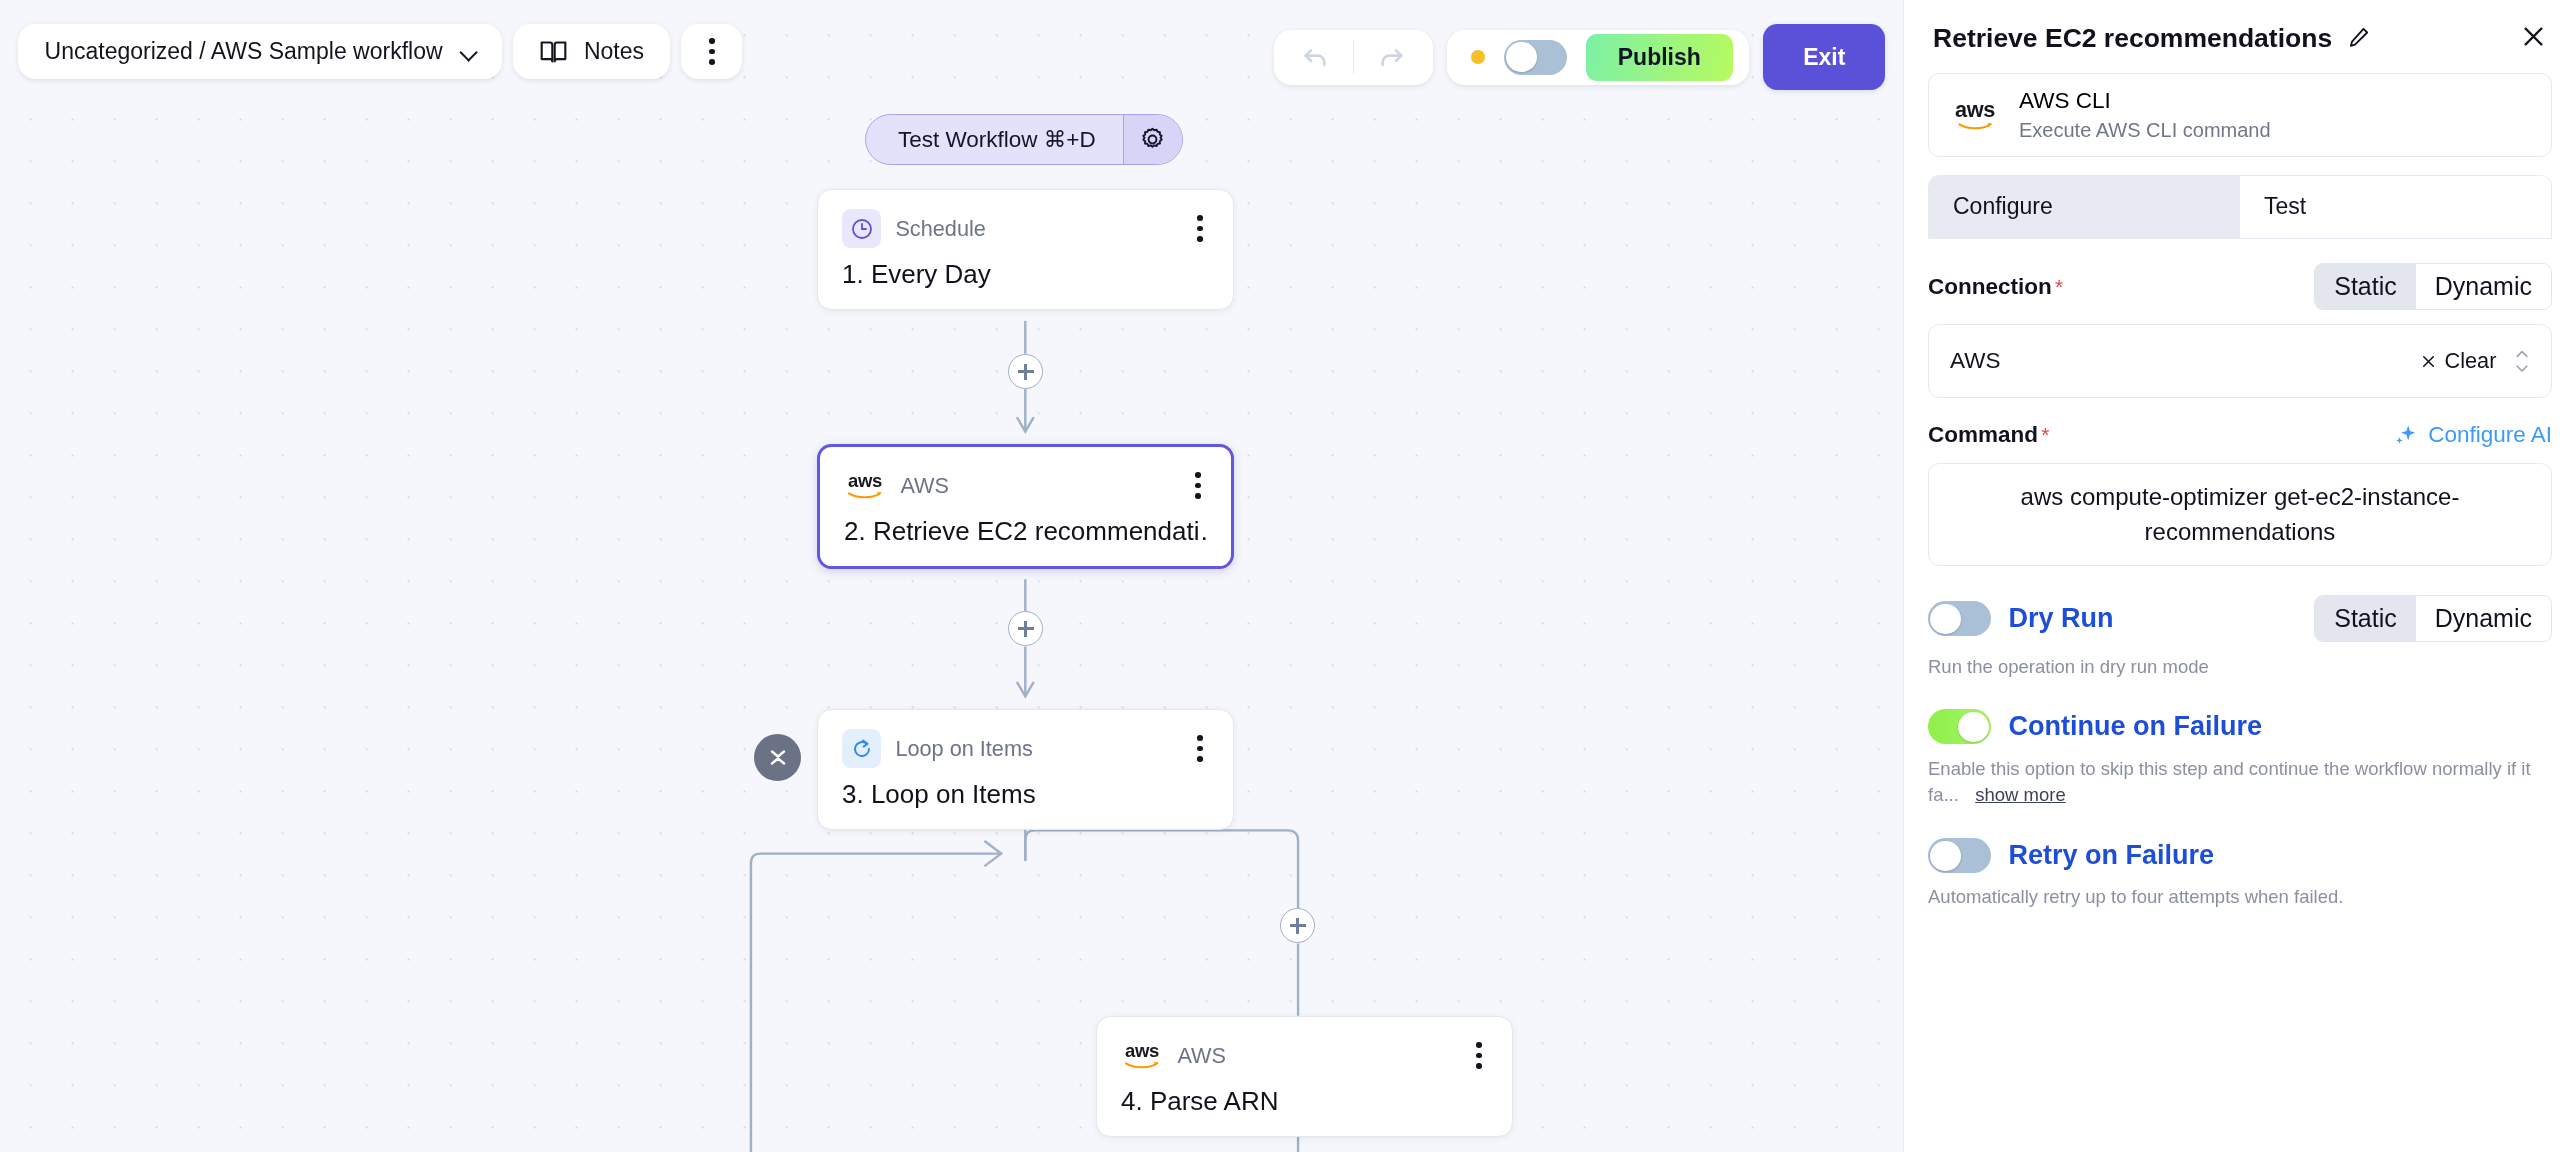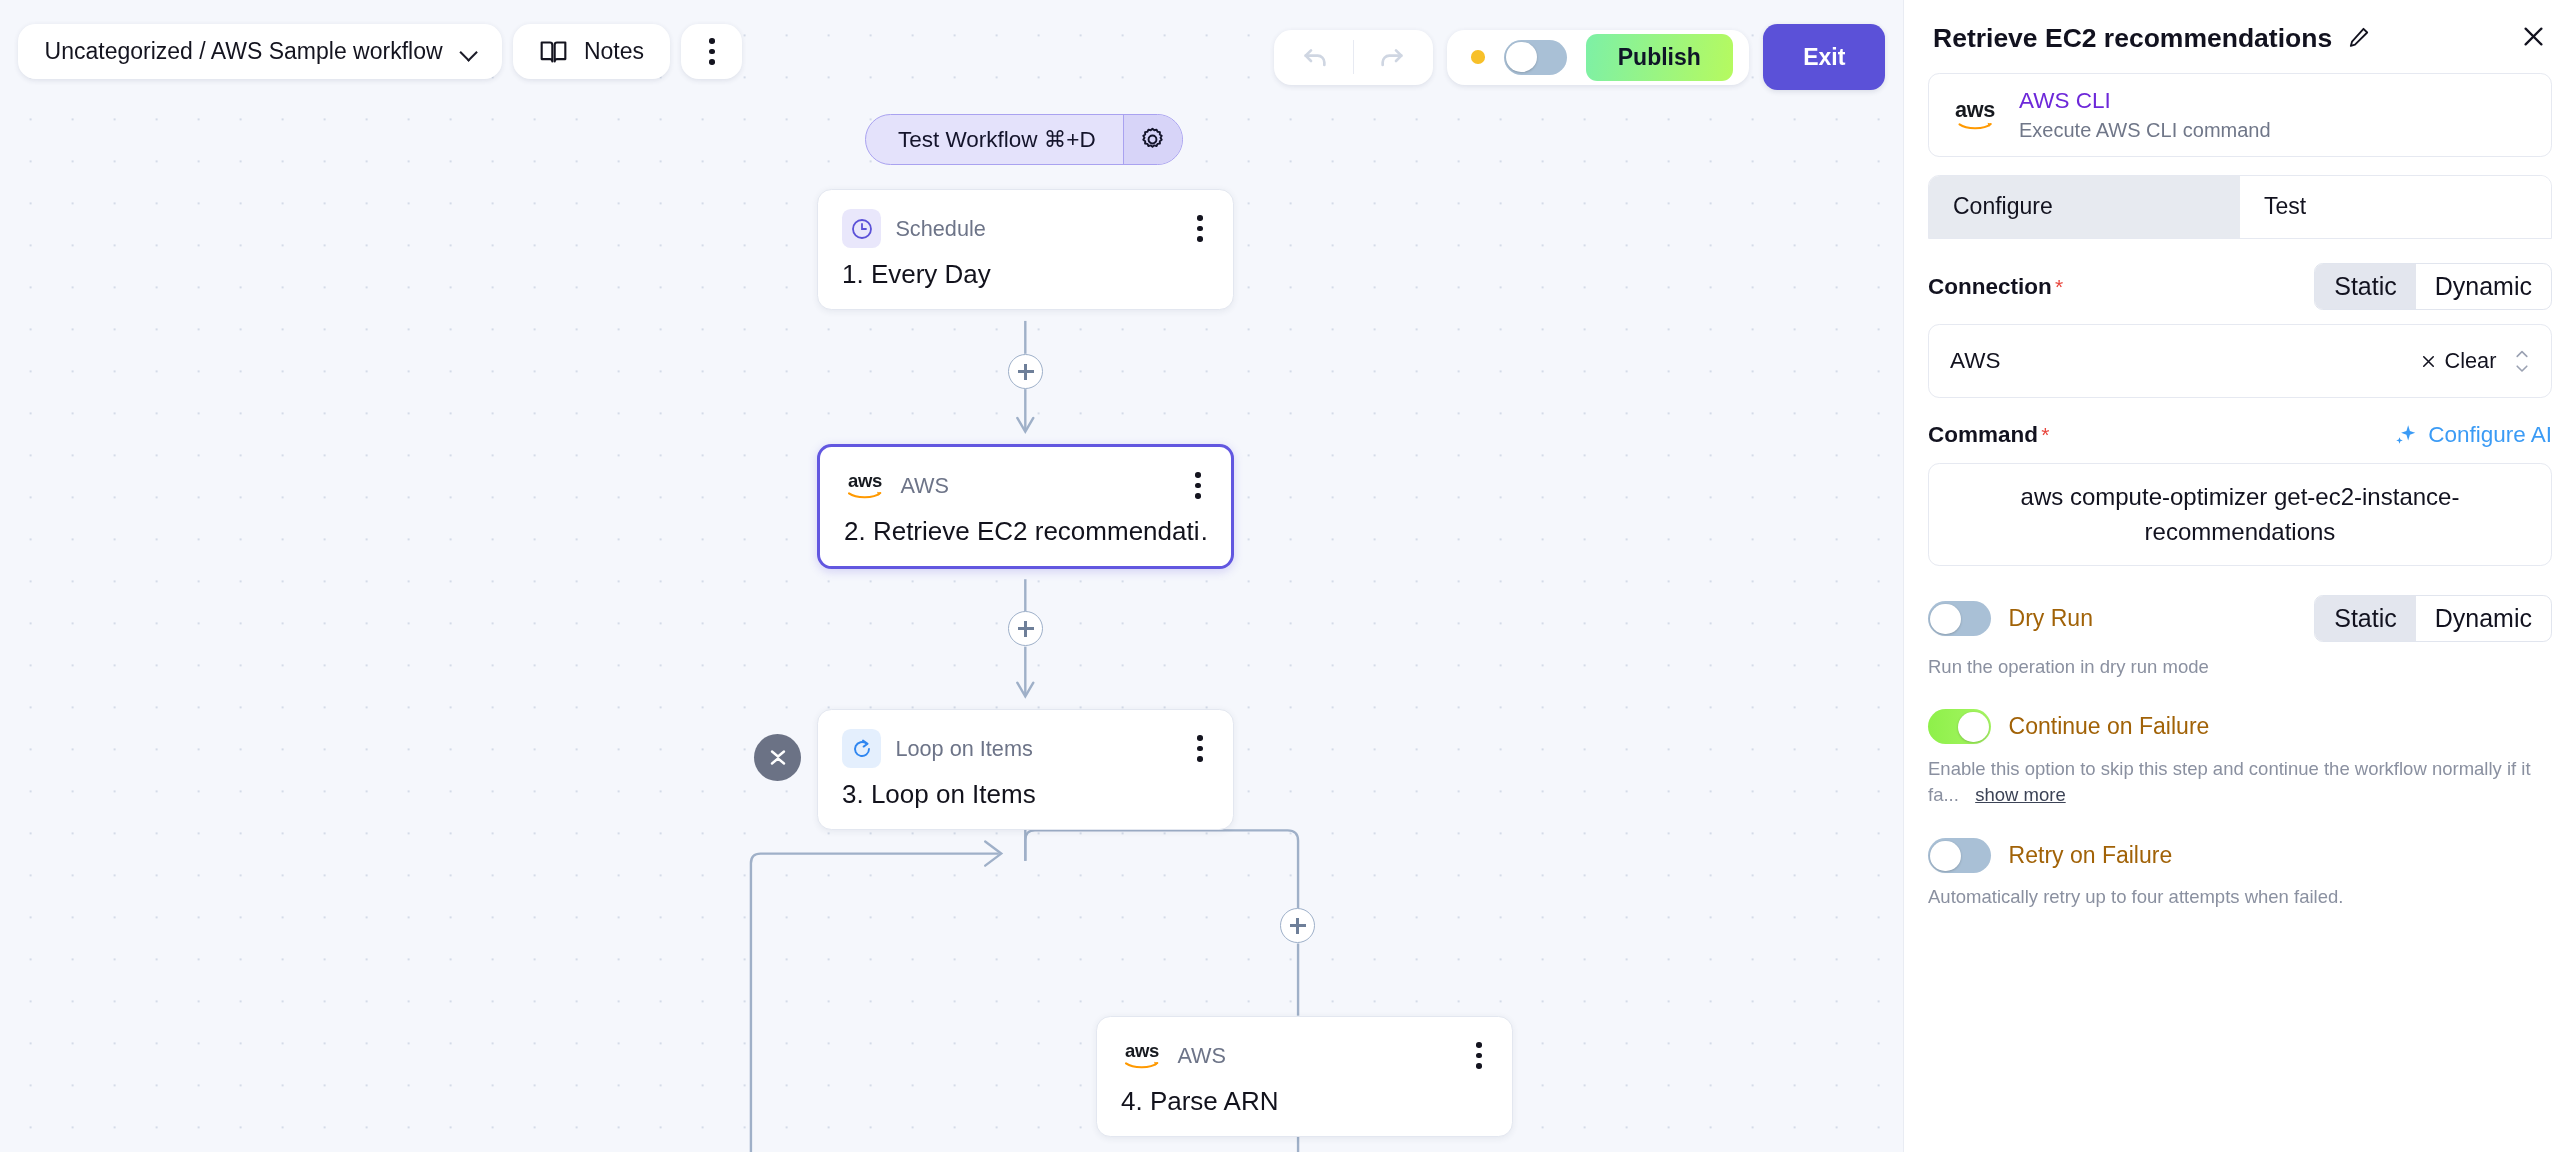--- a/index.html
+++ b/index.html
@@ -142,21 +142,21 @@
     display: flex; flex-direction: column; flex: 0 0 auto;
   }
   .panel-head { display: flex; align-items: center; padding: 22.5px 29px 16px 29px; gap: 14.4px; }
   .panel-title { font-size: 26.5px; font-weight: 700; color: #12121f; white-space: nowrap; }
   .panel-close { margin-left: auto; cursor: pointer; }
 
   .svc-card {
     margin: 3.2px 24px 0 24px; border: 1.6px solid #e6e9f1; border-radius: 11.2px;
     padding: 14.4px 21px; display: flex; align-items: center; gap: 19px;
   }
-  .svc-name { font-size: 22.5px; color: #6d28d9; }
+  .svc-name { font-size: 22.5px; color: #000000; }
   .svc-desc { font-size: 20px; color: #707789; margin-top: 4.8px; }
 
   .tabs { display: flex; margin: 17.6px 24px 0 24px; border: 1.6px solid #e6e9f1; border-radius: 11.2px 11.2px 0 0; overflow: hidden; }
   .tab { flex: 1; padding: 17.6px 24px; font-size: 23px; color: #12121f; cursor: pointer; background: #fff; }
   .tab.active { background: #e7eaf0; }
 
   .panel-body { padding: 0 24px; overflow: hidden; }
   .field-row { display: flex; align-items: center; margin-top: 24px; }
   .field-label { font-size: 22.5px; color: #12121f; font-weight: 700; }
   .req { color: #e8453c; font-size: 21px; margin-left: 3.2px; }
@@ -177,21 +177,21 @@
 
   .ai-link { margin-left: auto; display: flex; align-items: center; gap: 9.6px; font-size: 22.5px; color: #3b9bf5; cursor: pointer; }
 
   .textarea-box {
     margin-top: 14.4px; border: 1.6px solid #e6e9f1; border-radius: 11.2px;
     min-height: 83px; padding: 16px 21px; font-size: 24px; color: #12121f;
     line-height: 1.45; cursor: text; text-align: center;
   }
 
   .tog-row { display: flex; align-items: center; margin-top: 29px; gap: 17.6px; }
-  .tog-label { font-size: 23px; color: #a16207; font-weight: 400; }
+  .tog-label { font-size: 27px; color: #1d4ed8; font-weight: 700; }
   .helper { font-size: 18.5px; color: #8a90a0; margin-top: 11.2px; line-height: 1.45; }
   .helper .show-more { color: #3c4356; text-decoration: underline; cursor: pointer; margin-left: 11.2px; }
 </style>
 </head>
 <body>
 
 <div class="app">
 
   <div class="canvas">
 

